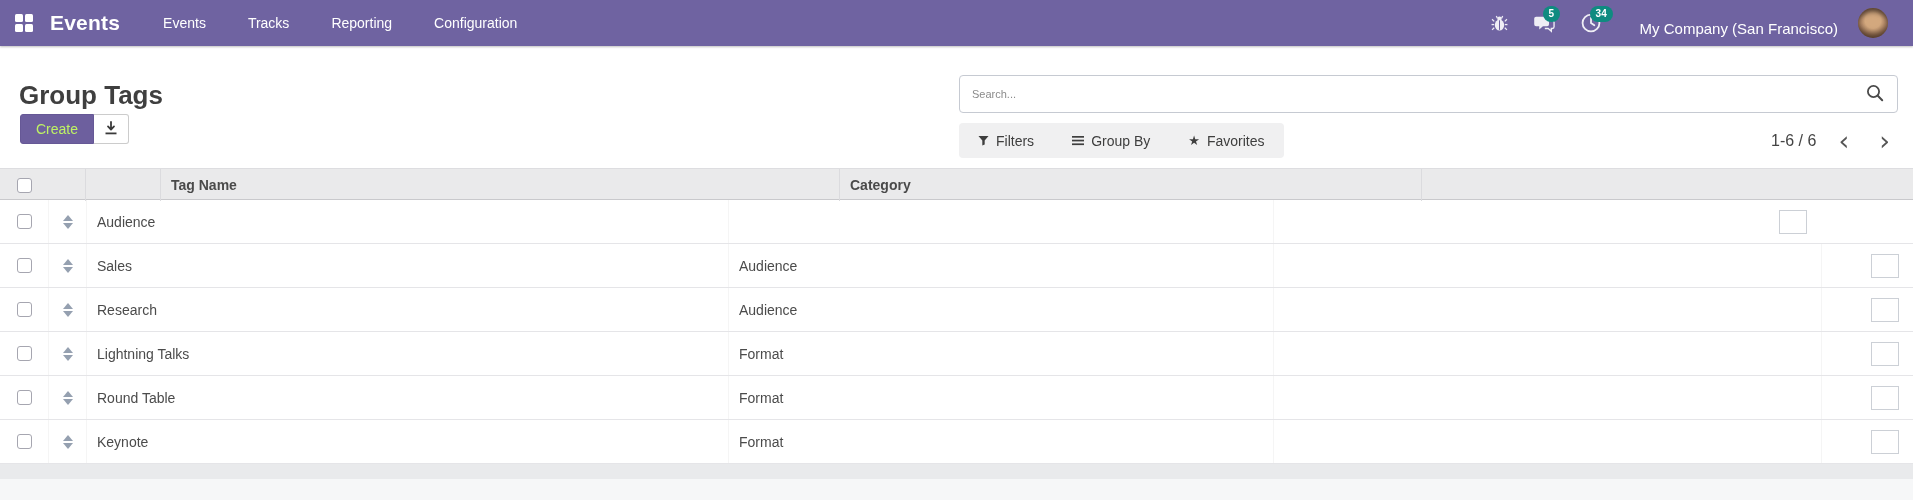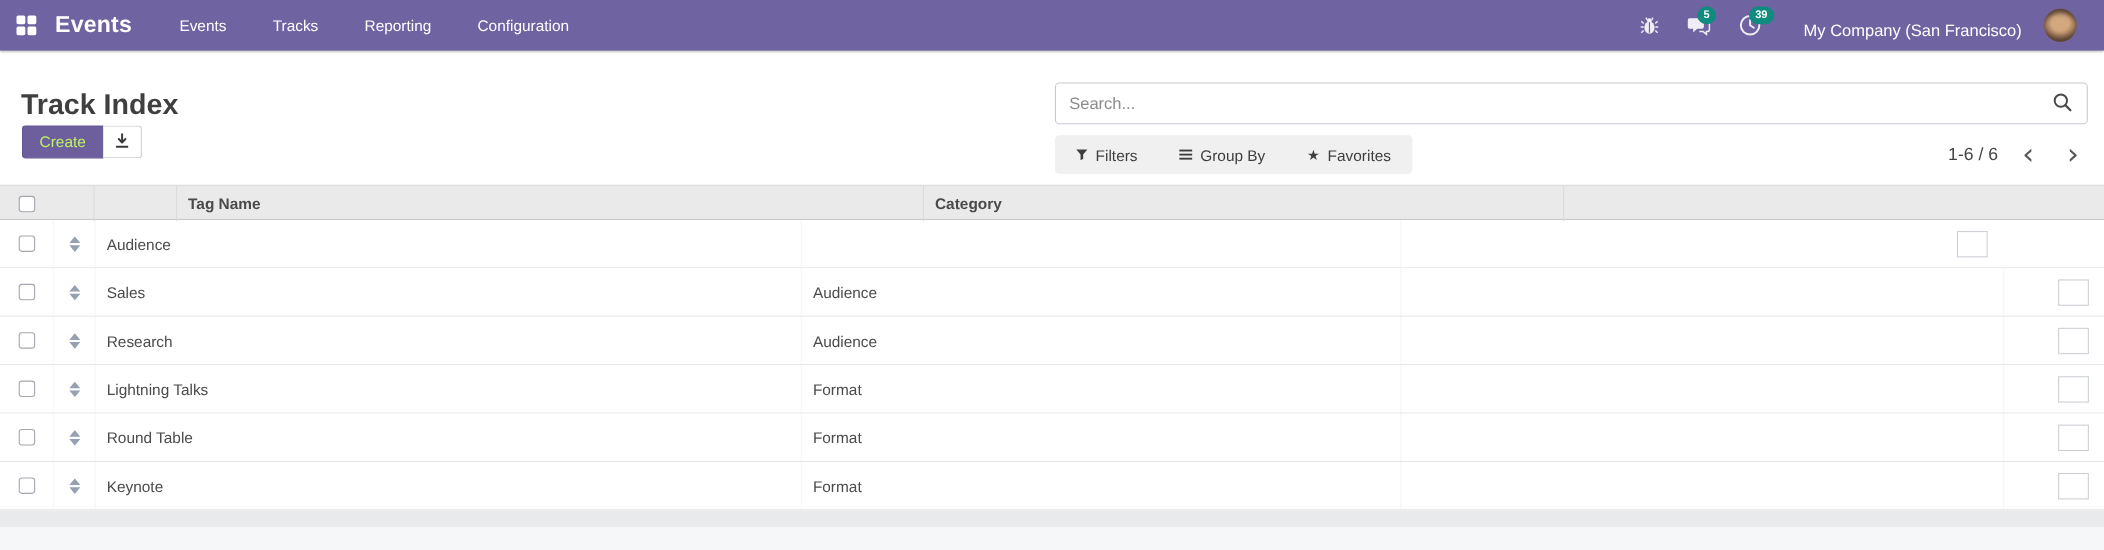--- a/index.html
+++ b/index.html
@@ -64,21 +64,21 @@
     display:flex; align-items:center; justify-content:center; cursor:pointer;
   }
 
   .search-box {
     position:absolute; left:959px; top:75px; width:939px; height:38px;
     border:1px solid #c6cad2; border-radius:4px; background:#fff;
     display:flex; align-items:center;
   }
   .search-input {
     flex:1; border:0; outline:none; background:transparent;
-    font-size:15px; padding:0 12px; color:#333;
+    font-size:11px; padding:0 12px; color:#333;
     font-family:"Liberation Sans", sans-serif;
   }
   .search-input::placeholder { color:#8b8b8b; }
   .search-btn { border:0; background:transparent; padding:0 13px; cursor:pointer; display:flex; align-items:center; }
 
   .filter-bar {
     position:absolute; left:959px; top:123px; height:35px;
     background:#f0f0f1; border-radius:4px;
     display:flex; align-items:center; padding:0 19px; gap:38px;
   }
@@ -182,30 +182,30 @@
         <path d="M2 2.5h10.5a1.8 1.8 0 0 1 1.8 1.8v5.4a1.8 1.8 0 0 1-1.8 1.8H8.5L5 14.7v-3.2H2A1.8 1.8 0 0 1 .2 9.7V4.3A1.8 1.8 0 0 1 2 2.5z" fill="#efeef5"></path>
         <path d="M15.3 6.2h2.2a1.6 1.6 0 0 1 1.6 1.6v4.4a1.6 1.6 0 0 1-1.6 1.6h-1v2.6l-3-2.6h-3.2" fill="none" stroke="#efeef5" stroke-width="1.3"></path>
       </svg>
       <span class="badge">5</span>
     </div>
     <div class="sys-icon">
       <svg width="20" height="20" viewBox="0 0 18 18">
         <circle cx="9" cy="9" r="7.6" fill="none" stroke="#efeef5" stroke-width="1.6"></circle>
         <polyline points="9,4.5 9,9 12,11" fill="none" stroke="#efeef5" stroke-width="1.6" stroke-linecap="round"></polyline>
       </svg>
-      <span class="badge">39</span>
+      <span class="badge">34</span>
     </div>
     <div class="company-name">My Company (San Francisco)</div>
     <div class="user-menu">
       <span class="avatar"></span>
     </div>
   </div>
 </header>
 
-<h1 class="page-title">Track Index</h1>
+<h1 class="page-title">Group Tags</h1>
 
 <div class="btn-group">
   <button class="btn-create">Create</button>
   <button class="btn-export">
     <span>
       <svg width="14" height="14" viewBox="0 0 14 14">
         <path d="M7 1v7M4 5.4L7 8.6 10 5.4" fill="none" stroke="#3a3a3a" stroke-width="1.8" stroke-linecap="round" stroke-linejoin="round"></path>
         <path d="M1.5 11.5h11v1.8h-11z" fill="#3a3a3a"></path>
       </svg>
     </span>

